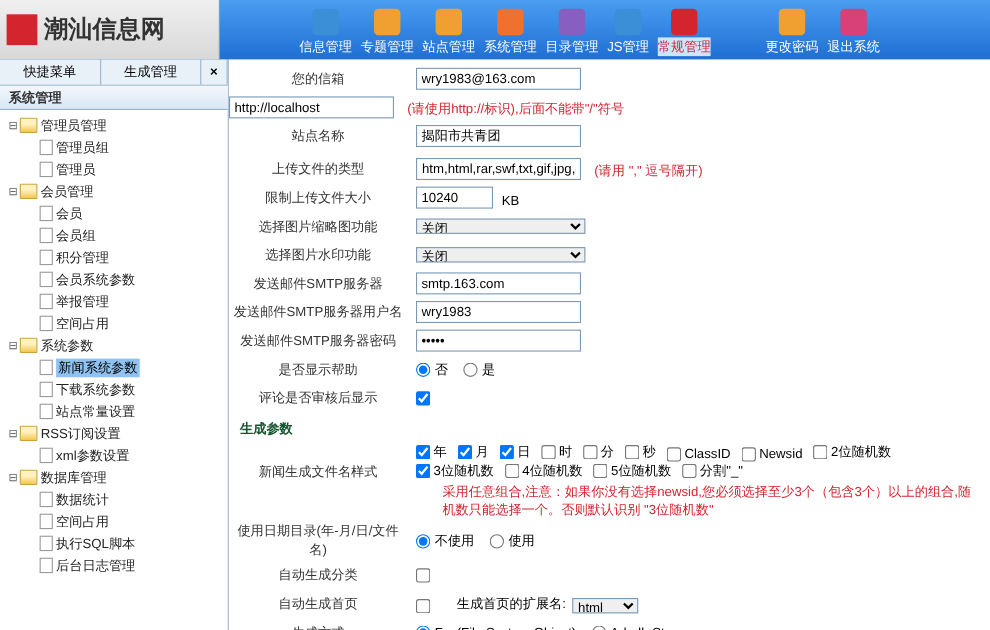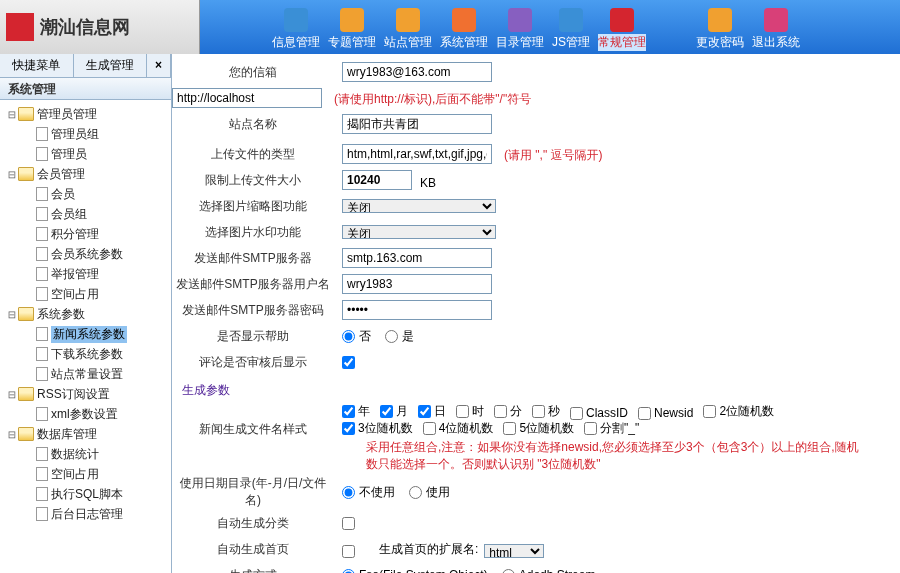--- a/index.html
+++ b/index.html
@@ -1,31 +1,31 @@
 <!DOCTYPE html>
 <html><head>
   <meta charset="utf-8">
   <style>
     * { margin: 0; padding: 0; box-sizing: border-box; font-family: "Microsoft YaHei", Arial, sans-serif; font-size: 12px; }
     body { width: 900px; height: 573px; overflow: hidden; background: #fff; }
     
     .header { height: 54px; background: linear-gradient(to bottom, #4a9df0, #1f6fd4); position: relative; display: flex; align-items: center; }
     .logo-area { width: 200px; height: 54px; display: flex; align-items: center; padding-left: 6px; background: linear-gradient(to bottom, #f0f0f0, #d8d8d8); border-right: 1px solid #999; }
     .logo-icon { width: 28px; height: 28px; background: #d4252f; position: relative; }
-    .logo-text { font-size: 18px; font-weight: bold; color: #333; margin-left: 6px; }
+    .logo-text { font-size: 22px; font-weight: bold; color: #333; margin-left: 6px; }
     
     .nav { display: flex; align-items: flex-end; padding-left: 72px; height: 54px; }
     .nav-item { display: flex; flex-direction: column; align-items: center; margin-right: 8px; cursor: pointer; padding-bottom: 3px; }
     .nav-icon { width: 24px; height: 24px; border-radius: 4px; margin-bottom: 2px; }
     .nav-text { color: #fff; font-size: 12px; }
     .nav-sep { width: 42px; }
     .nav-item.highlighted .nav-text { color: #d4252f; background: #cde5ff; }
     
     .body { display: flex; height: calc(573px - 54px); }
-    .sidebar { width: 172px; border-right: 1px solid #99b3cc; display: flex; flex-direction: column; }
+    .sidebar { width: 208px; border-right: 1px solid #99b3cc; display: flex; flex-direction: column; }
     .sb-tabs { height: 24px; display: flex; border-bottom: 1px solid #99b3cc; background: #e8f0f8; }
     .sb-tab { flex: 1; text-align: center; line-height: 22px; border-right: 1px solid #99b3cc; cursor: pointer; }
     .sb-tab.x { flex: 0 0 24px; font-weight: bold; }
     
     .sb-bar { height: 22px; line-height: 22px; padding-left: 8px; background: linear-gradient(to bottom, #f4f8fc, #d8e6f4); border-bottom: 1px solid #99b3cc; font-weight: bold; color: #333; }
     .tree { flex: 1; overflow-y: auto; padding: 4px 0 4px 4px; }
     .tree-node { display: flex; align-items: center; height: 20px; cursor: pointer; }
     .tree-toggle { width: 12px; text-align: center; color: #666; font-size: 10px; }
     .tree-icon { width: 16px; height: 14px; margin-right: 3px; display: inline-block; }
     .folder-open { background: linear-gradient(to bottom, #fff2bf 40%, #f2c74d); border: 1px solid #c9a23b; border-radius: 1px; }
@@ -40,21 +40,21 @@
     .form-label { width: 170px; text-align: center; padding-right: 8px; color: #333; }
     .form-ctrl { flex: 1; display: flex; align-items: flex-end; flex-wrap: wrap; }
     .form-ctrl input[type=text], .form-ctrl input[type=password] { width: 150px; height: 20px; border: 1px solid #7a9ab5; padding: 0 4px; }
     .form-ctrl select { width: 154px; height: 14px; border: 1px solid #7a9ab5; }
     .note { color: #d4252f; margin-left: 12px; }
     .unit { margin-left: 8px; }
     .radio-opt { display: inline-flex; align-items: center; margin-right: 14px; }
     .radio-opt input { margin-right: 4px; }
     .chk-opt { display: inline-flex; align-items: center; margin-right: 10px; }
     .chk-opt input { margin-right: 3px; }
-    .section-hdr { font-weight: normal; padding: 6px 0 4px 10px; color: #4c1d95; }
+    .section-hdr { font-weight: bold; padding: 6px 0 4px 10px; color: #14532d; }
     .red-note { color: #d4252f; margin-top: 2px; width: 100%; margin-left: 24px; }
     
     ::-webkit-scrollbar { width: 16px; }
     ::-webkit-scrollbar-track { background: #e8e8e8; }
     ::-webkit-scrollbar-thumb { background: #bcbcbc; border: 1px solid #999; }
   </style>
 </head>
 <body>
 
 <div class="header">
@@ -242,21 +242,21 @@
     <div class="form-row" style="margin-top:6px">
       <div class="form-label">上传文件的类型</div>
       <div class="form-ctrl">
         <input type="text" value="htm,html,rar,swf,txt,gif,jpg,doc,wp" style="">
         <span class="note">(请用 "," 逗号隔开)</span>
       </div>
     </div>
     <div class="form-row">
       <div class="form-label">限制上传文件大小</div>
       <div class="form-ctrl">
-        <input type="text" style="width: 70px; font-weight: bold;" value="10240">
+        <input type="text" style="width: 70px;" value="10240">
         <span class="unit">KB</span>
       </div>
     </div>
     <div class="form-row">
       <div class="form-label">选择图片缩略图功能</div>
       <div class="form-ctrl">
           <select><option>关闭</option></select>
         </div>
     </div>
     <div class="form-row">

